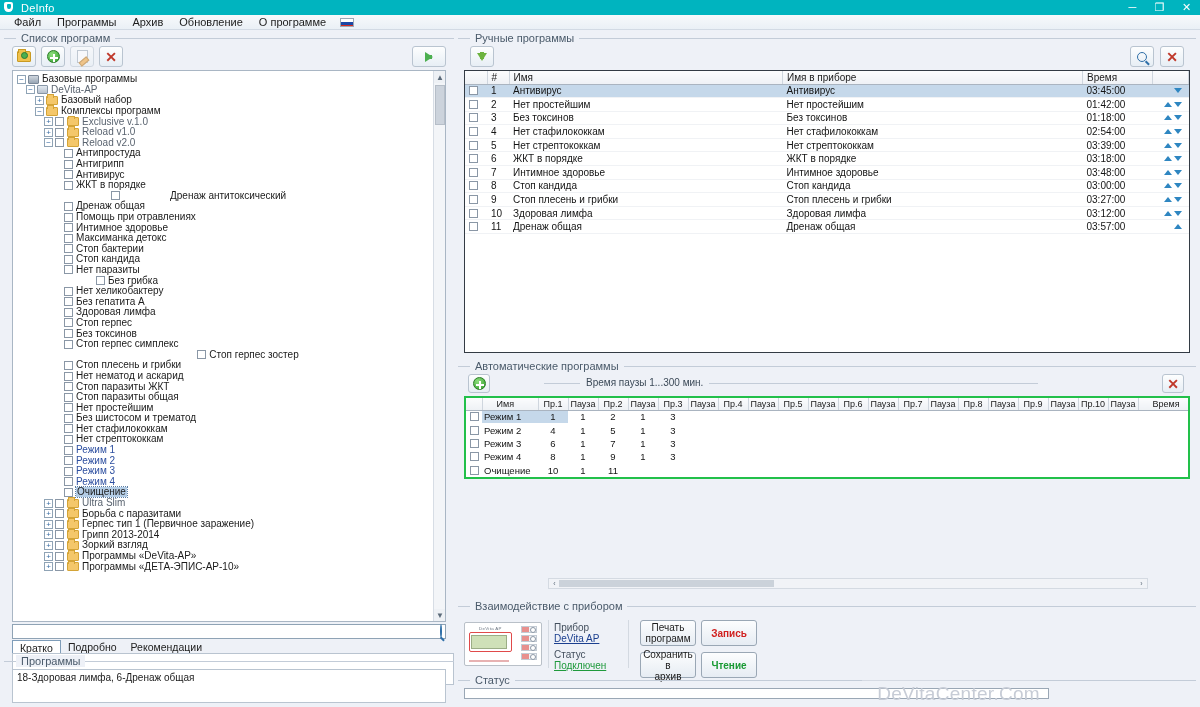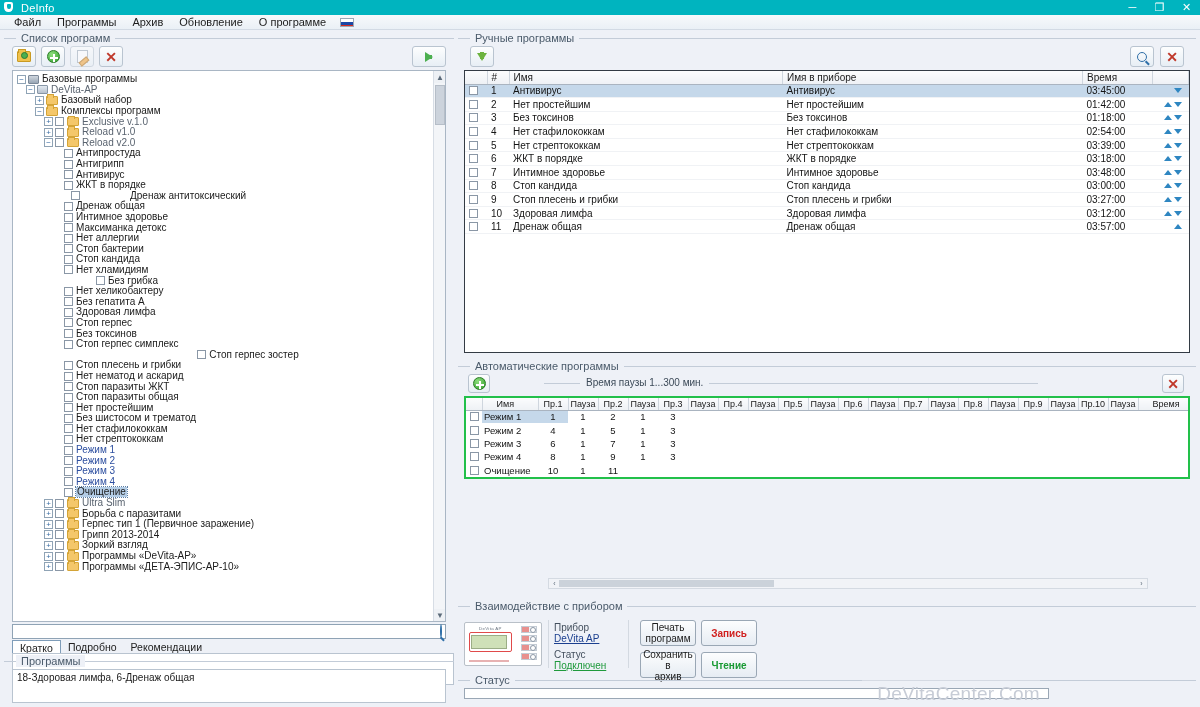--- a/index.html
+++ b/index.html
@@ -315,59 +315,59 @@
           <div class="trow" style="padding-left: 40px;">
             <span class="exp none"></span>
             <span class="cb"></span>
             <span class="lbl">Антивирус</span>
           </div>
           <div class="trow" style="padding-left: 40px;">
             <span class="exp none"></span>
             <span class="cb"></span>
             <span class="lbl">ЖКТ в порядке</span>
           </div>
-          <div class="trow" style=" gap: 47px;">
+          <div class="trow" style="padding-left: 40px; gap: 47px;">
             <span class="exp none"></span>
             <span class="cb"></span>
             <span class="lbl">Дренаж антитоксический</span>
           </div>
           <div class="trow" style="padding-left: 40px;">
             <span class="exp none"></span>
             <span class="cb"></span>
             <span class="lbl">Дренаж общая</span>
           </div>
           <div class="trow" style="padding-left: 40px;">
             <span class="exp none"></span>
             <span class="cb"></span>
+            <span class="lbl">Помощь при отравлениях</span>
+          </div>
+          <div class="trow" style="padding-left: 40px;">
+            <span class="exp none"></span>
+            <span class="cb"></span>
             <span class="lbl">Интимное здоровье</span>
           </div>
           <div class="trow" style="padding-left: 40px;">
             <span class="exp none"></span>
             <span class="cb"></span>
             <span class="lbl">Максиманка детокс</span>
           </div>
           <div class="trow" style="padding-left: 40px;">
             <span class="exp none"></span>
             <span class="cb"></span>
-            <span class="lbl">Нет аллергии</span>
-          </div>
-          <div class="trow" style="padding-left: 40px;">
-            <span class="exp none"></span>
-            <span class="cb"></span>
             <span class="lbl">Стоп бактерии</span>
           </div>
           <div class="trow" style="padding-left: 40px;">
             <span class="exp none"></span>
             <span class="cb"></span>
             <span class="lbl">Стоп кандида</span>
           </div>
           <div class="trow" style="padding-left: 40px;">
             <span class="exp none"></span>
             <span class="cb"></span>
-            <span class="lbl">Нет хламидиям</span>
+            <span class="lbl">Нет паразиты</span>
           </div>
           <div class="trow" style="padding-left: 40px; margin-left: 32px;">
             <span class="exp none"></span>
             <span class="cb"></span>
             <span class="lbl">Без грибка</span>
           </div>
           <div class="trow" style="padding-left: 40px;">
             <span class="exp none"></span>
             <span class="cb"></span>
             <span class="lbl">Нет хеликобактеру</span>

